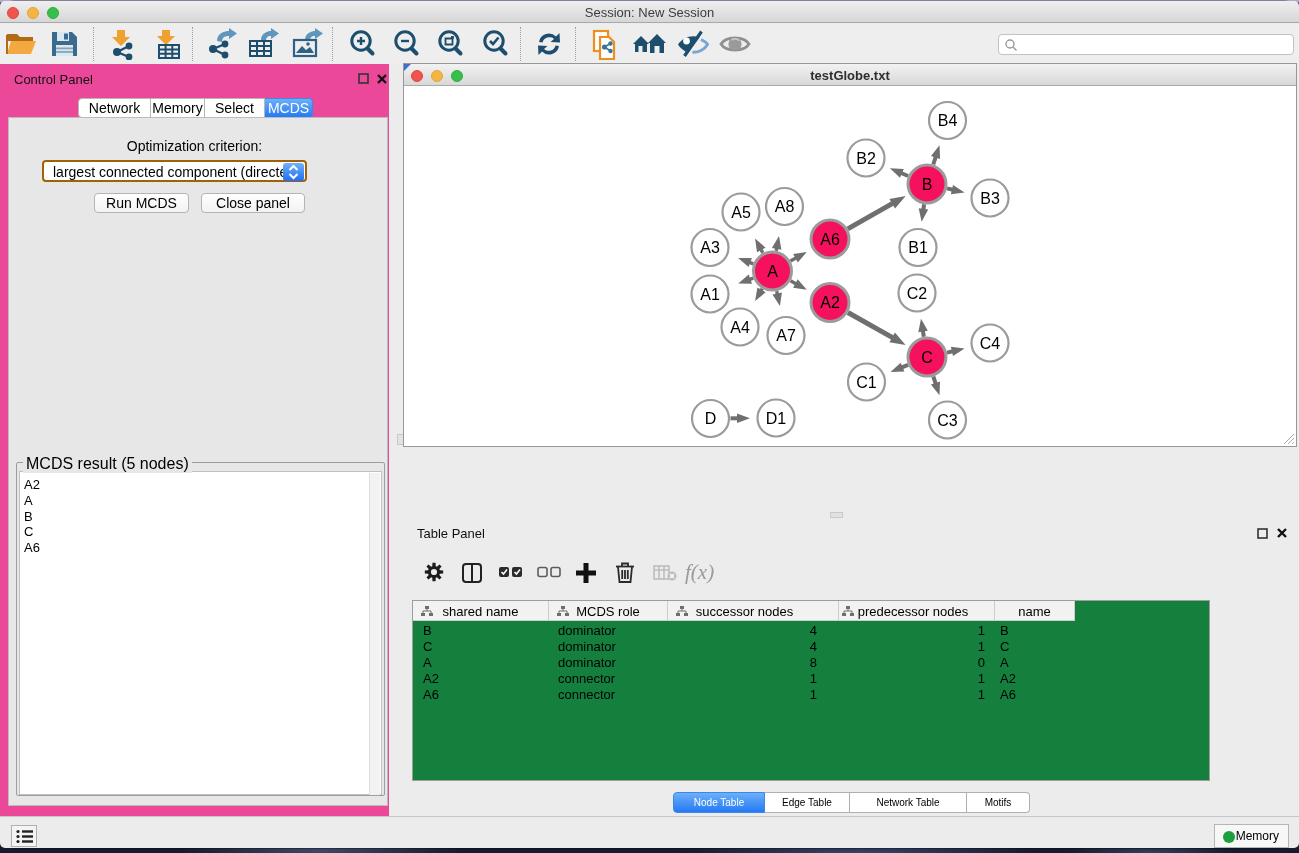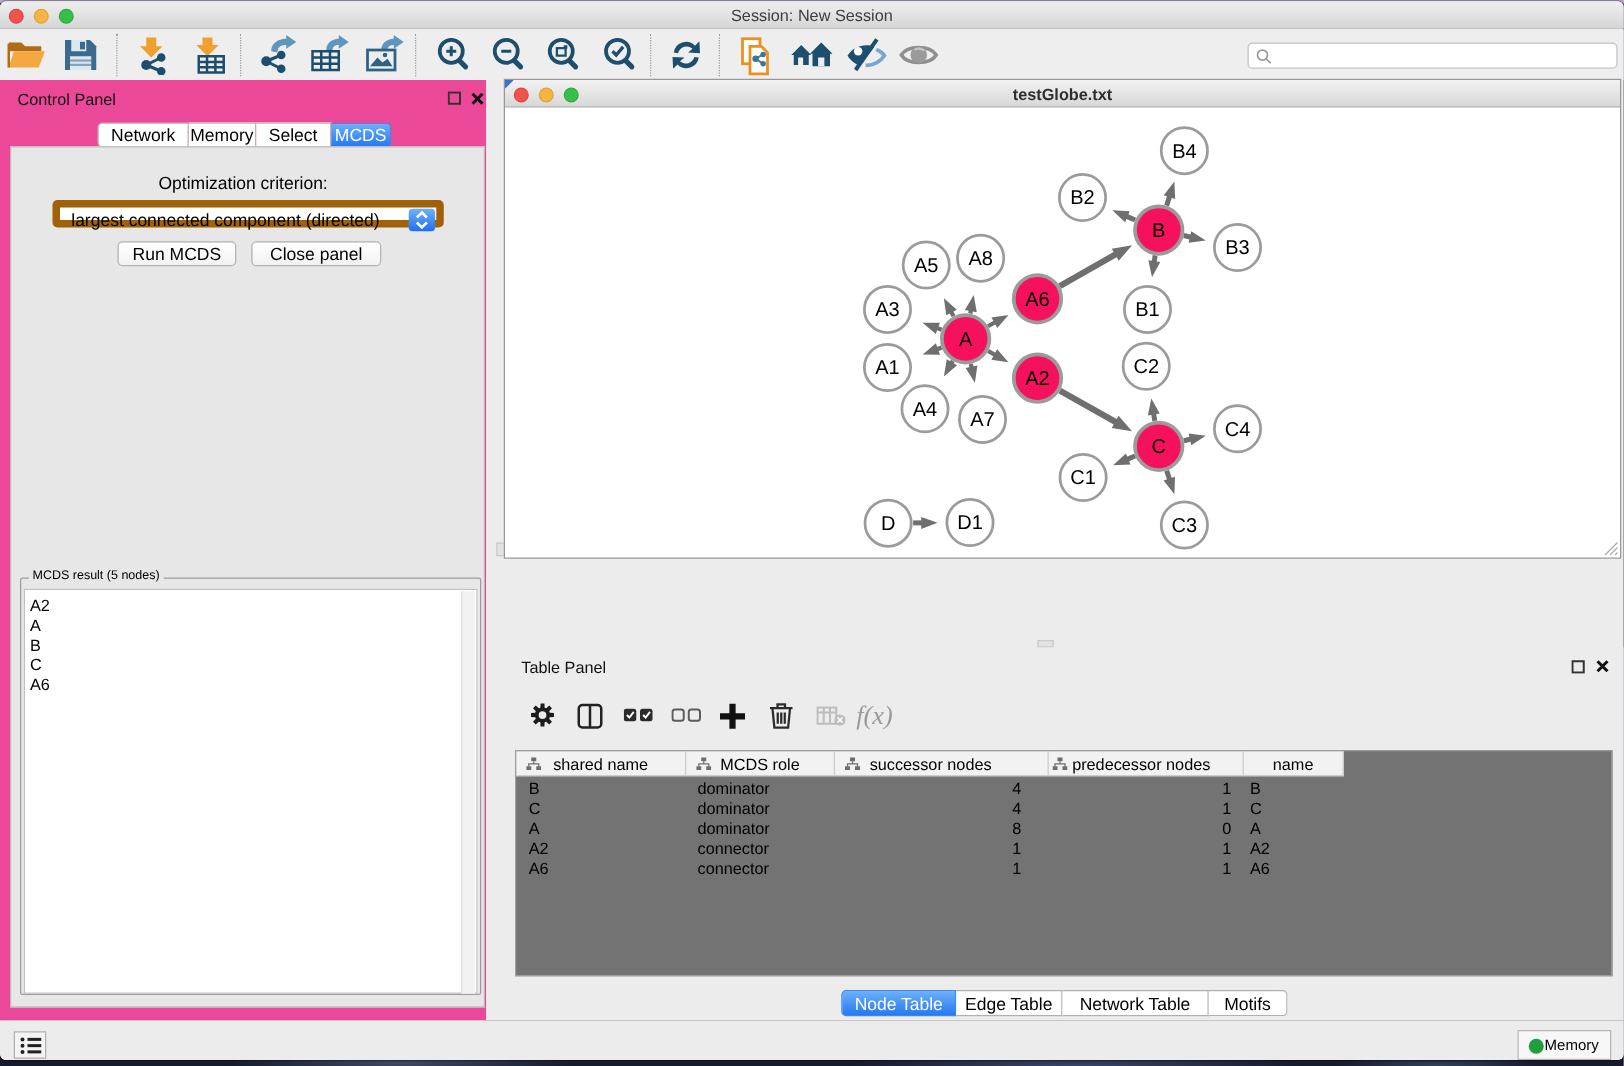--- a/index.html
+++ b/index.html
@@ -3,21 +3,21 @@
 <style>
 *{margin:0;padding:0;box-sizing:border-box}
 html,body{width:1299px;height:853px;overflow:hidden}
 body{font-family:"Liberation Sans",sans-serif;background:#b7a6ce;position:relative}
 #wall{position:absolute;left:0;top:0;width:1299px;height:853px;
  background:radial-gradient(ellipse 200px 14px at 320px 851px,#3f4a68 0%,rgba(34,40,60,0) 70%),
  radial-gradient(ellipse 260px 16px at 860px 853px,#39466b 0%,rgba(34,40,60,0) 70%),
  radial-gradient(ellipse 120px 10px at 1150px 852px,#31405e 0%,rgba(34,40,60,0) 70%),
  linear-gradient(180deg,#b7a6ce 0,#b7a6ce 2px,#262c42 3px,#151a2c 100%)}
 #win{position:absolute;left:0;top:1px;width:1299px;height:847px;background:#ececec;
- border-radius:5px;box-shadow:0 0 0 1px rgba(0,0,0,.25)}
+ border-radius:16px;box-shadow:0 0 0 1px rgba(0,0,0,.25)}
 #titlebar{position:absolute;left:0;top:0;width:1299px;height:22px;
  background:linear-gradient(#efefef,#d6d6d6);border-bottom:1px solid #a9a9a9;border-radius:5px 5px 0 0}
 .tl{position:absolute;width:12px;height:12px;border-radius:50%;top:6px}
 #titlebar .t1{left:7px;background:#f1544c;border:.5px solid #dd4741}
 #titlebar .t2{left:27px;background:#f6b444;border:.5px solid #e0a33a}
 #titlebar .t3{left:47px;background:#36c04a;border:.5px solid #2fab41}
 #titletext{position:absolute;top:4px;width:100%;text-align:center;font-size:13px;color:#3c3c3c}
 #toolbar{position:absolute;left:0;top:23px;width:1299px;height:40px;background:#eeeeee}
 .sep{position:absolute;top:3px;height:34px;width:0;border-left:1px dotted #9f9f9f}
 .tico{position:absolute;top:4px}
@@ -27,52 +27,52 @@
 
 #cp{position:absolute;left:0;top:63px;width:389px;height:752px;background:#ec4899}
 #cpTitle{position:absolute;left:14px;top:71px;font-size:13px;color:#111}
 .wbtn{position:absolute;font-size:12px;color:#222}
 #cpTabs{position:absolute;top:97px;left:78px;height:20px;font-size:14px}
 .seg{float:left;height:20px;line-height:19px;padding:0 13px;background:#fff;border:1px solid #b7b7b7;border-left:none;color:#000;text-align:center}
 .seg.first{border-left:1px solid #b7b7b7;border-radius:4px 0 0 4px}
 .seg.sel{background:linear-gradient(#6cb0f8,#2579f4);border-color:#3f86ea;color:#fff;border-radius:0 4px 4px 0}
 #cpBody{position:absolute;left:8px;top:116px;width:380px;height:689px;background:#e7e7e7;border:1px solid #bcbcbc}
 #optlab{position:absolute;left:0;top:136px;width:389px;text-align:center;font-size:14px;color:#000}
-#combo{position:absolute;left:42px;top:158px;width:313px;height:22px;background:#fff;border:6px solid #a16207;border-radius:4px;font-size:14px;line-height:20px;padding-left:9px;color:#000}
+#combo{position:absolute;left:42px;top:158px;width:265px;height:22px;background:#fff;border:2px solid #a16207;border-radius:4px;font-size:14px;line-height:20px;padding-left:9px;color:#000}
 #comboBtn{position:absolute;right:1px;top:1px;width:21px;height:18px;border-radius:3px;background:linear-gradient(#6fb2f9,#1f6ef5)}
 .btn{position:absolute;height:20px;background:linear-gradient(#ffffff,#f2f2f2);border:1px solid #b4b4b4;border-radius:4px;font-size:14px;text-align:center;line-height:18px;color:#000}
 #grp{position:absolute;left:16px;top:461px;width:369px;height:334px;border:1px solid #9d9d9d;border-radius:2px}
-#grpLab{position:absolute;left:6px;top:-8px;background:#e7e7e7;padding:0 3px;font-size:10px;z-index:3}
+#grpLab{position:absolute;left:6px;top:-8px;background:#e7e7e7;padding:0 3px;font-size:16px;z-index:3}
 #grpList{position:absolute;left:2px;top:8px;width:363px;height:324px;background:#fff;border:1px solid #c0c0c0}
 #grpList .it{font-size:13px;line-height:15.8px;padding-left:4px;color:#000}
 #sbar{position:absolute;right:1px;top:1px;width:11px;height:322px;background:#f2f2f2;border-left:1px solid #dedede}
 
 #vsplit{position:absolute;left:389px;top:63px;width:14px;height:752px;background:#ececec}
 #vgrip{position:absolute;left:8px;top:434px;width:7px;height:11px;background:#e2e2e2;border:1px solid #c9c9c9}
 
 #net{position:absolute;left:403px;top:62px;width:894px;height:384px;background:#fff;border:1px solid #979797}
 #netbar{position:absolute;left:0;top:0;width:100%;height:22px;background:linear-gradient(#f2f2f2,#d8d8d8);border-bottom:1px solid #aaa}
 #netbar .t1{left:7px;background:#f1544c;border:.5px solid #dd4741}
 #netbar .t2{left:27px;background:#f6b444;border:.5px solid #e0a33a}
 #netbar .t3{left:47px;background:#36c04a;border:.5px solid #2fab41}
 #nettitle{position:absolute;top:4px;width:100%;text-align:center;font-size:13px;font-weight:bold;color:#2e2e2e}
 #hgrip{position:absolute;left:830px;top:511px;width:13px;height:6px;background:#e2e2e2;border:1px solid #c9c9c9}
 
 #tp{position:absolute;left:403px;top:517px;width:896px;height:298px;background:#ececec}
 #tpTitle{position:absolute;left:14px;top:8px;font-size:13px;color:#111}
 #tpTools{position:absolute;left:14px;top:40px;width:870px;height:40px}
-#tbl{position:absolute;left:9px;top:82px;width:878px;height:181px;background:#737373;border:1px solid #9d9d9d}
+#tbl{position:absolute;left:9px;top:82px;width:798px;height:181px;background:#15803d;border:1px solid #9d9d9d}
 #thead{position:absolute;left:0;top:0;width:662px;height:20px;background:#f2f2f2;border-bottom:1px solid #cdcdcd}
 .th{position:absolute;top:0;height:20px;border-right:1px solid #cdcdcd;font-size:13px;color:#000}
 .th span{position:absolute;top:3px;width:100%;text-align:center}
 .th svg{position:absolute;left:8px;top:4px}
 .tr{position:absolute;left:0;width:877px;height:16px;font-size:13px;color:#000}
 .td{position:absolute;top:1px}
 
-#btabs{position:absolute;left:270px;top:274px;height:21px;font-size:14px}
+#btabs{position:absolute;left:270px;top:274px;height:21px;font-size:10px}
 .btab{float:left;height:21px;line-height:20px;background:#fff;border:1px solid #b0b0b0;border-left:none;color:#000;text-align:center;box-sizing:border-box}
 .btab.first{border-left:1px solid #b0b0b0;border-radius:4px 0 0 4px}
 .btab.last{border-radius:0 4px 4px 0}
 .btab.sel{background:linear-gradient(#6cb0f8,#2579f4);border-color:#3f86ea;color:#fff}
 
 #status{position:absolute;left:0;top:815px;width:1299px;height:32px;background:#ececec;border-top:1px solid #c6c6c6;border-radius:0 0 5px 5px}
 #listbtn{position:absolute;left:11px;top:8px;width:26px;height:22px;background:#f4f4f4;border:1px solid #b0b0b0}
 #membtn{position:absolute;left:1214px;top:7px;width:75px;height:24px;background:#f7f7f7;border:1px solid #b5b5b5;font-size:12px;line-height:22px;text-align:right;padding-right:9px}
 #memdot{position:absolute;left:8px;top:6px;width:12px;height:12px;border-radius:50%;background:#1e9e3e}
 </style></head><body>

